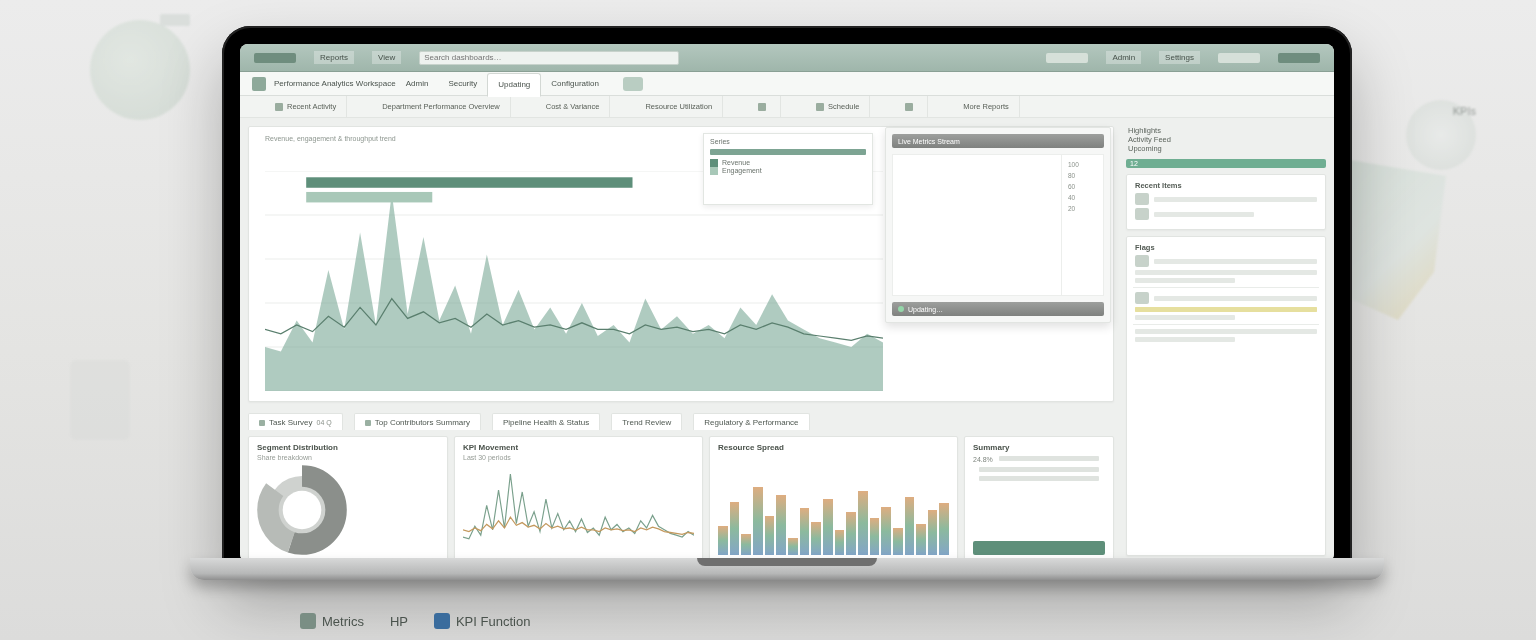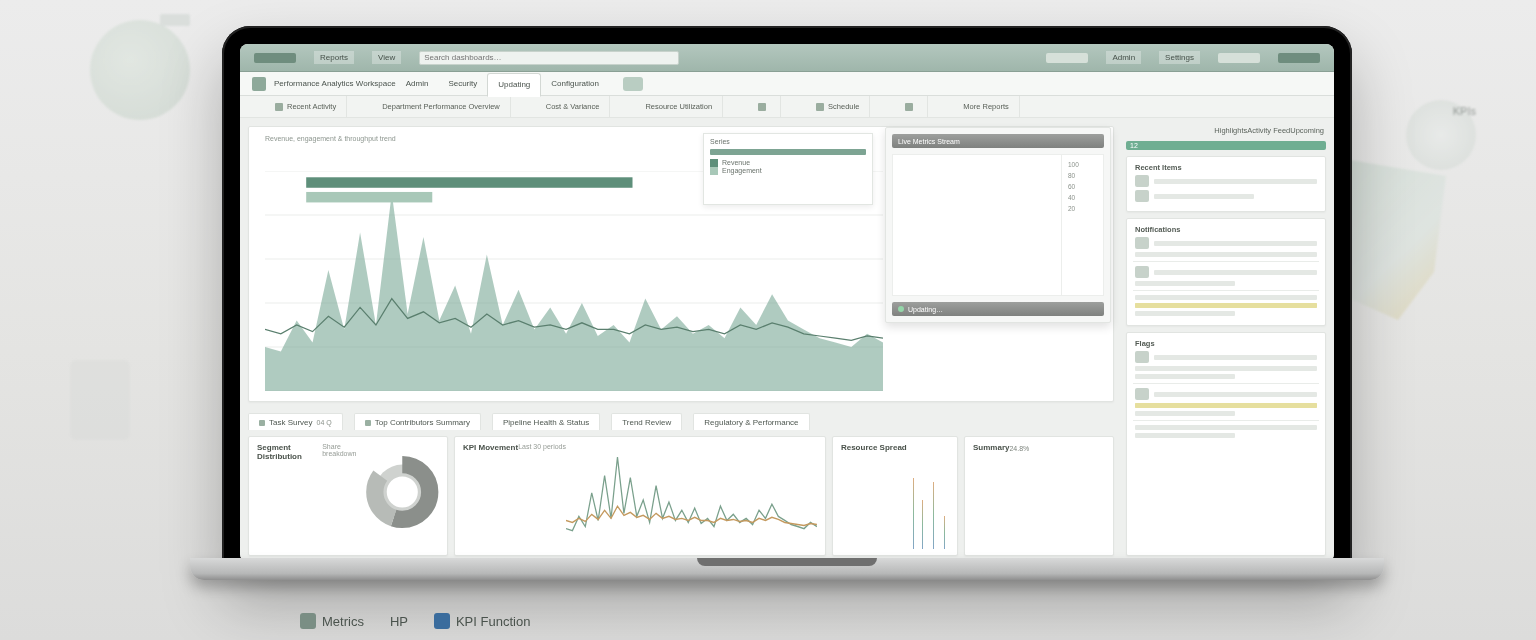--- a/index.html
+++ b/index.html
@@ -135,33 +135,33 @@
     padding:4px 10px 3px; border-radius:2px 2px 0 0; cursor:pointer;
     display:flex; align-items:center; gap:4px; white-space:nowrap;
   }
   .subtabs .stab .sval { color:#8b928b; font-size:7px;}
   .subtabs .ic6{width:6px;height:6px;background:#9ab0a2;display:inline-block;border-radius:1px;}
 
   
   .lower {
     height:120px; display:grid; grid-template-columns: 200px 1fr 1fr 150px; gap:6px;
   }
-  .lower .card { padding:6px 8px; font-size:7.5px; color:#5c645d; display:flex; flex-direction:row;}
+  .lower .card { padding:6px 8px; font-size:7.5px; color:#5c645d; display:flex; flex-direction:column;justify-content:space-between;}
   .lower .card h6{font-size:8px;font-weight:600;color:#4a524b;margin-bottom:2px;}
   .lower .card .muted{font-size:7px;color:#969c96;}
   .donut { width:90px;height:90px;margin-top:4px; }
   .spark { flex:1; margin-top:4px; }
   .bars  { flex:1; margin-top:4px; display:flex; align-items:flex-end; gap:2px;}
   .bars .b{flex:1;background:linear-gradient(180deg,#d08a4a,#5a9c74,#4d7fae);opacity:.7;}
   .kv-row{display:flex;justify-content:space-between;font-size:7px;color:#7e857e;margin:2px 0;}
   .kv-row .ln{height:5px;background:#dfe3df;flex:1;margin:0 6px;border-radius:1px;}
   .cta-bar{height:14px;background:#5e8f7a;border-radius:2px;margin-top:auto;}
 
   
-  .side-col .shead{display:flex;justify-content:flex-end;font-size:7.5px;color:#5c645d;padding:0 2px;}
+  .side-col .shead{display:flex;justify-content:flex-start;font-size:7.5px;color:#5c645d;padding:0 2px;flex-direction:column;}
   .side-col .badge{display:inline-block;background:#6fae92;color:#fff;font-size:7px;padding:1px 4px;border-radius:2px;}
   .side-card{ padding:6px 8px; font-size:7px; color:#6b726b; }
   .side-card .row{display:flex;align-items:center;gap:5px;margin:3px 0;}
   .side-card .thumb{width:14px;height:12px;background:#c7d2ca;border-radius:2px;}
   .side-card .line{flex:1;height:5px;background:#e4e8e4;border-radius:1px;}
   .side-card .line.sh{width:55%;flex:none;}
   .side-card .hl{background:#f2eec6;}
   .side-card h6{font-size:7.5px;font-weight:600;color:#535b54;margin-bottom:2px;}
   .side-card .sep{height:1px;background:#e9ece9;margin:4px -2px;}
   .grid line{stroke:#eceeec;stroke-width:1;}
@@ -382,48 +382,20 @@
           <div class="row">
               <div class="thumb"></div>
               <div class="line"></div>
             </div>
           <div class="row">
               <div class="thumb"></div>
               <div class="line sh"></div>
             </div>
         </div>
 
-        <div class="card side-card">
-          <h6>Notifications</h6>
-          <div class="row">
-              <div class="thumb"></div>
-              <div class="line"></div>
-            </div>
-          <div class="row">
-              <div class="line"></div>
-            </div>
-          <div class="sep"></div>
-          <div class="row">
-              <div class="thumb"></div>
-              <div class="line"></div>
-            </div>
-          <div class="row">
-              <div class="line sh"></div>
-            </div>
-          <div class="sep"></div>
-          <div class="row">
-              <div class="line"></div>
-            </div>
-          <div class="row hl">
-              <div class="line" style="background:#e6df9e"></div>
-            </div>
-          <div class="row">
-              <div class="line sh"></div>
-            </div>
-        </div>
 
         <div class="card side-card" style="flex:1">
           <h6>Flags</h6>
           <div class="row">
               <div class="thumb"></div>
               <div class="line"></div>
             </div>
           <div class="row">
               <div class="line"></div>
             </div>

